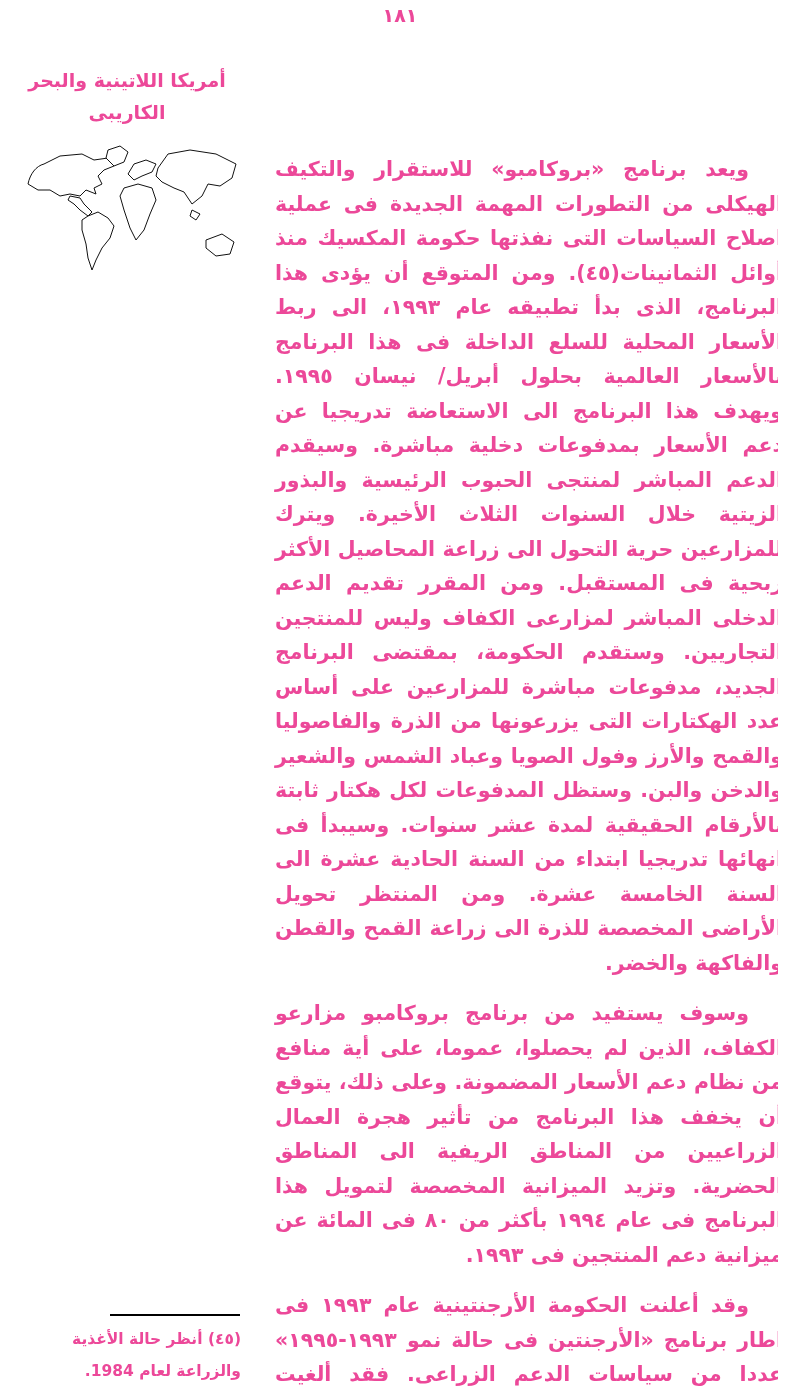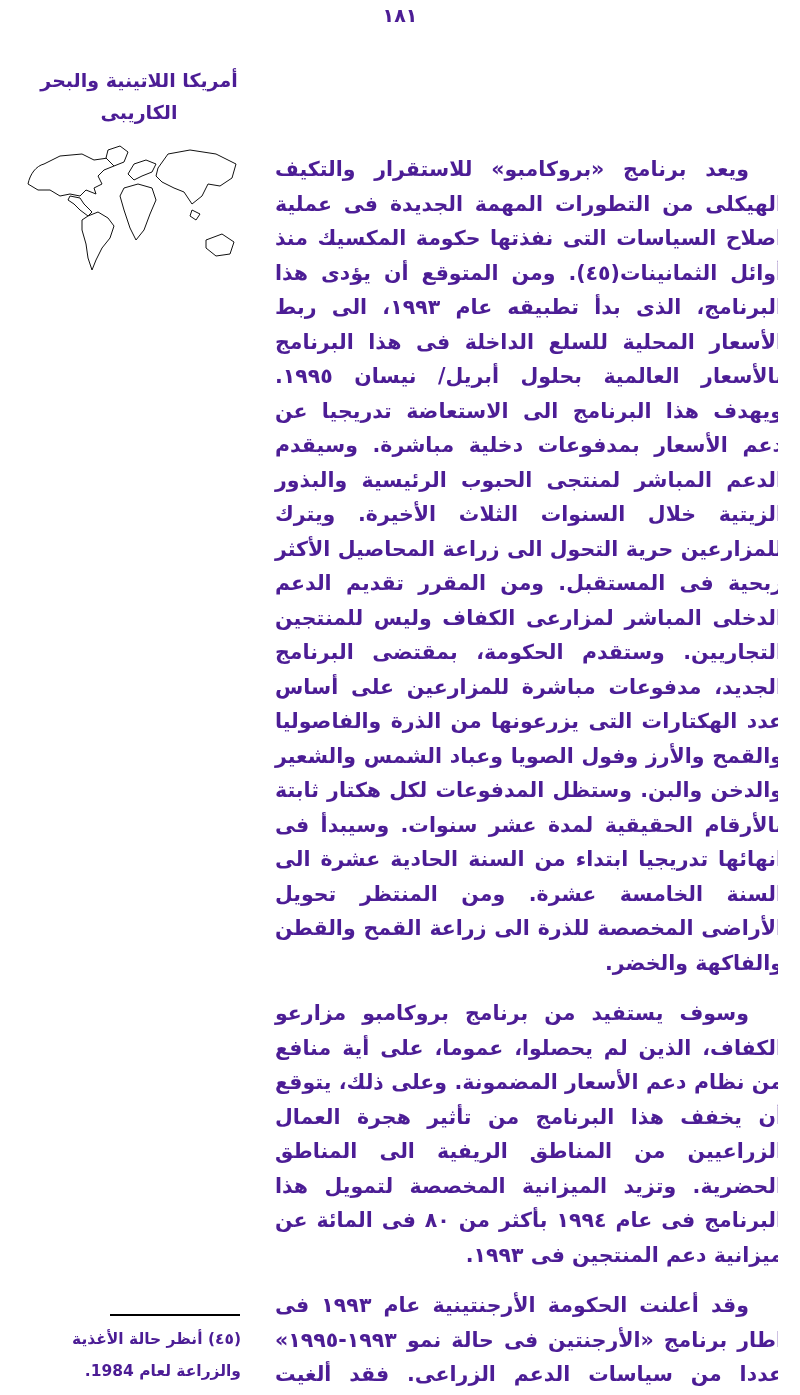--- a/index.html
+++ b/index.html
@@ -1,27 +1,27 @@
 <!DOCTYPE html>
 <html lang="ar"><head>
 <meta charset="utf-8">
 <style>
   * { box-sizing: border-box; }
   html, body { margin:0; padding:0; background:#ffffff; }
   .page {
     position:relative; width:756px; height:1395px; margin:0 auto;
     background:#ffffff; overflow:hidden;
-    font-family:"DejaVu Sans", sans-serif; color:#4c1d95;
+    font-family:"DejaVu Sans", sans-serif; color:#ec4899;
   }
   .page-number {
     position:absolute; top:4px; left:0; width:100%;
     text-align:center; font-size:19px; font-weight:700; direction:rtl;
   }
   .region-title {
-    position:absolute; top:64px; left:16px; width:202px;
+    position:absolute; top:64px; left:4px; width:202px;
     text-align:center; font-size:19px; font-weight:700; line-height:1.7;
     direction:rtl;
   }
   .map-figure { position:absolute; top:136px; left:2px; width:220px; height:158px; }
   .map-figure svg { width:100%; height:100%; display:block; }
   .map-figure path { stroke:#111; stroke-width:1; fill:#ffffff; stroke-linejoin:round; }
   .main-text {
     position:absolute; top:136px; left:237px; width:540px;
     direction:rtl; text-align:justify; text-justify:inter-word;
     font-size:20.5px; font-weight:700; line-height:34.5px;

